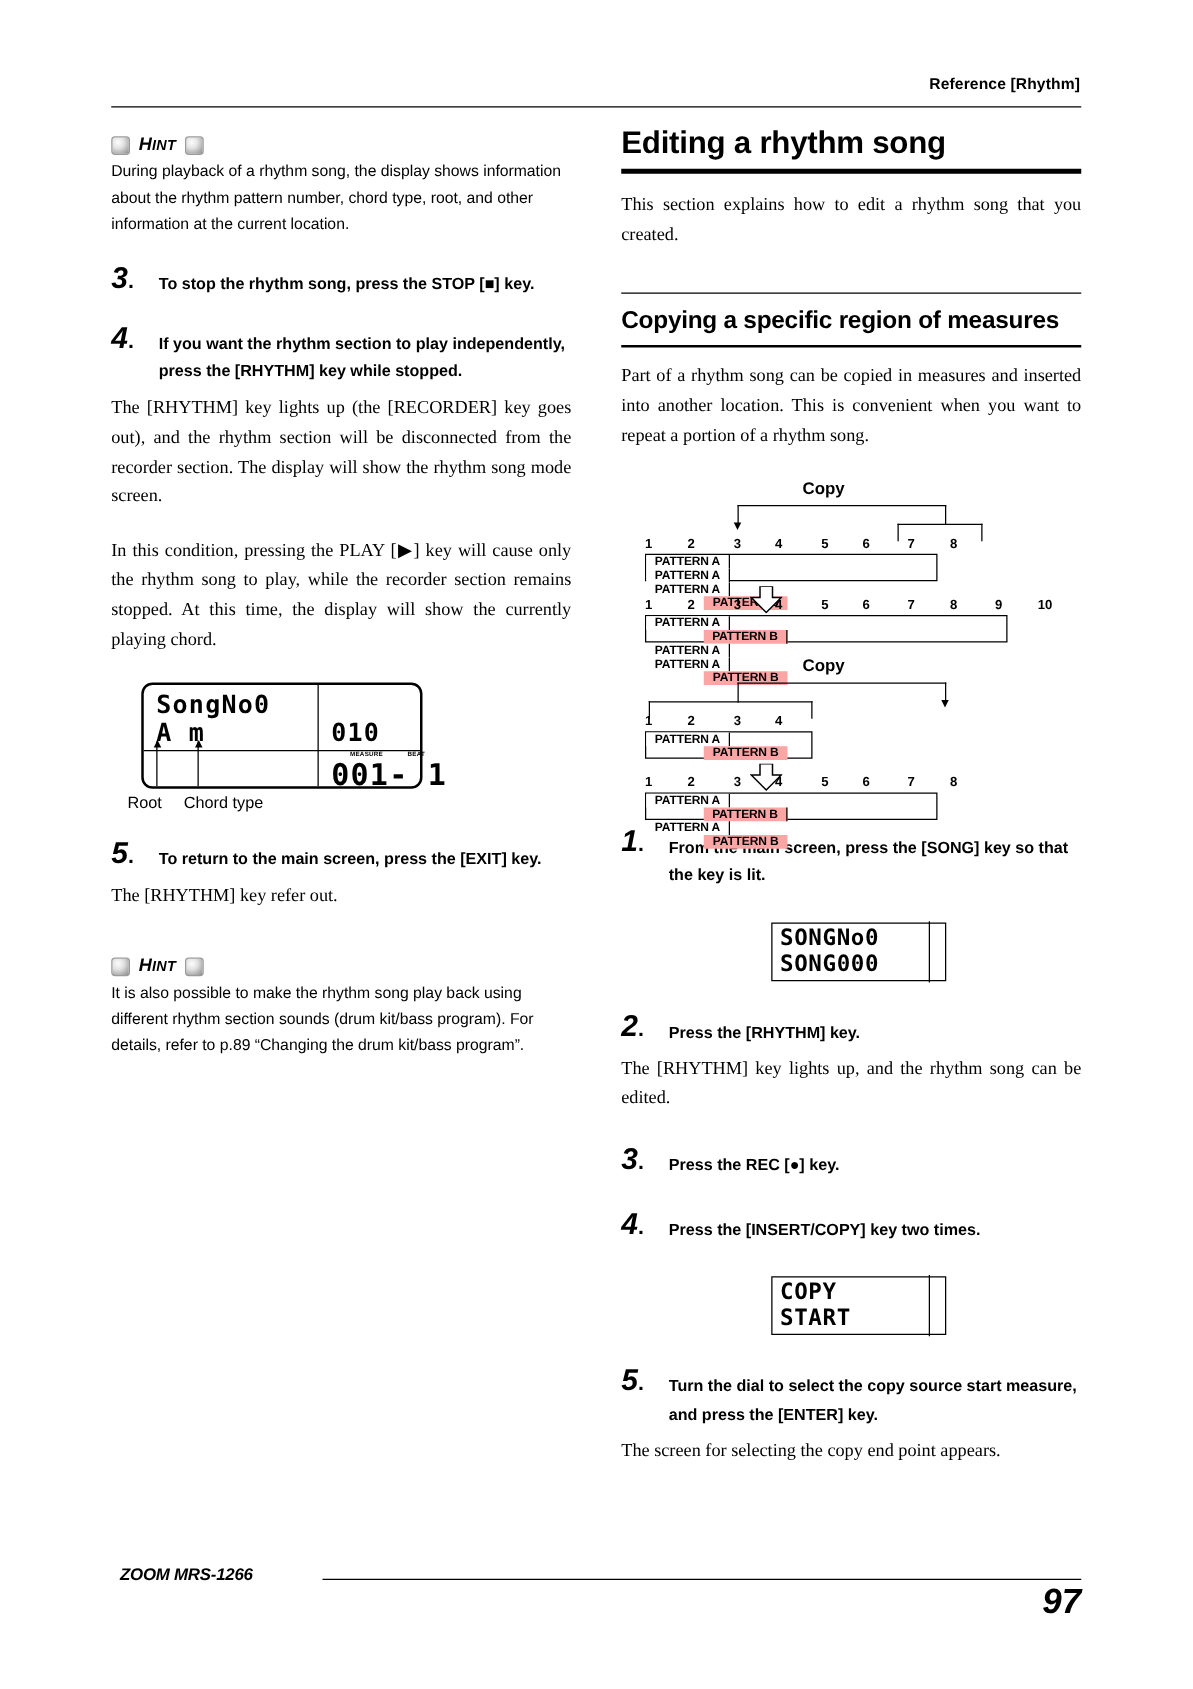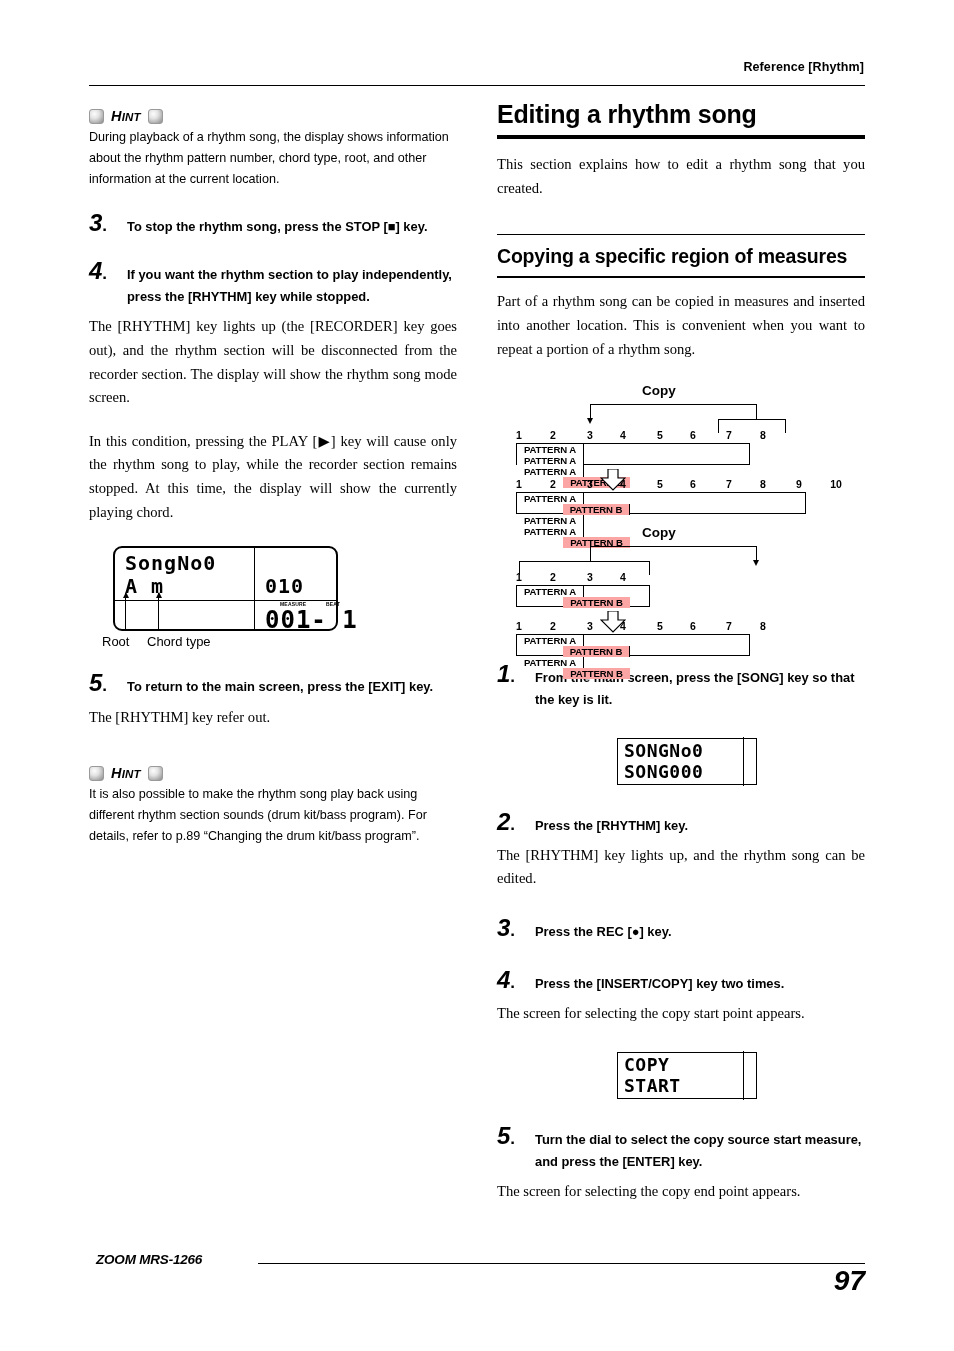--- a/index.html
+++ b/index.html
@@ -545,21 +545,20 @@
 
     <div class="step" style="margin-top:26px;">
       <div class="step-num"><span>3</span><span class="sq">.</span></div>
       <div class="step-text">Press the REC [●]  key.</div>
     </div>
 
     <div class="step" style="margin-top:26px;">
       <div class="step-num"><span>4</span><span class="sq">.</span></div>
       <div class="step-text">Press the [INSERT/COPY] key two times.</div>
     </div>
-    <div class="serif-body nj">The screen for selecting the copy start point appears.</div>
 
     <div class="lcd-small">
       <div class="sdiv"></div>
       <div class="sline l1">COPY</div>
       <div class="sline l2">START</div>
     </div>
 
     <div class="step" style="margin-top:26px;">
       <div class="step-num"><span>5</span><span class="sq">.</span></div>
       <div class="step-text">Turn the dial to select the copy source start measure, and press the [ENTER] key.</div>

